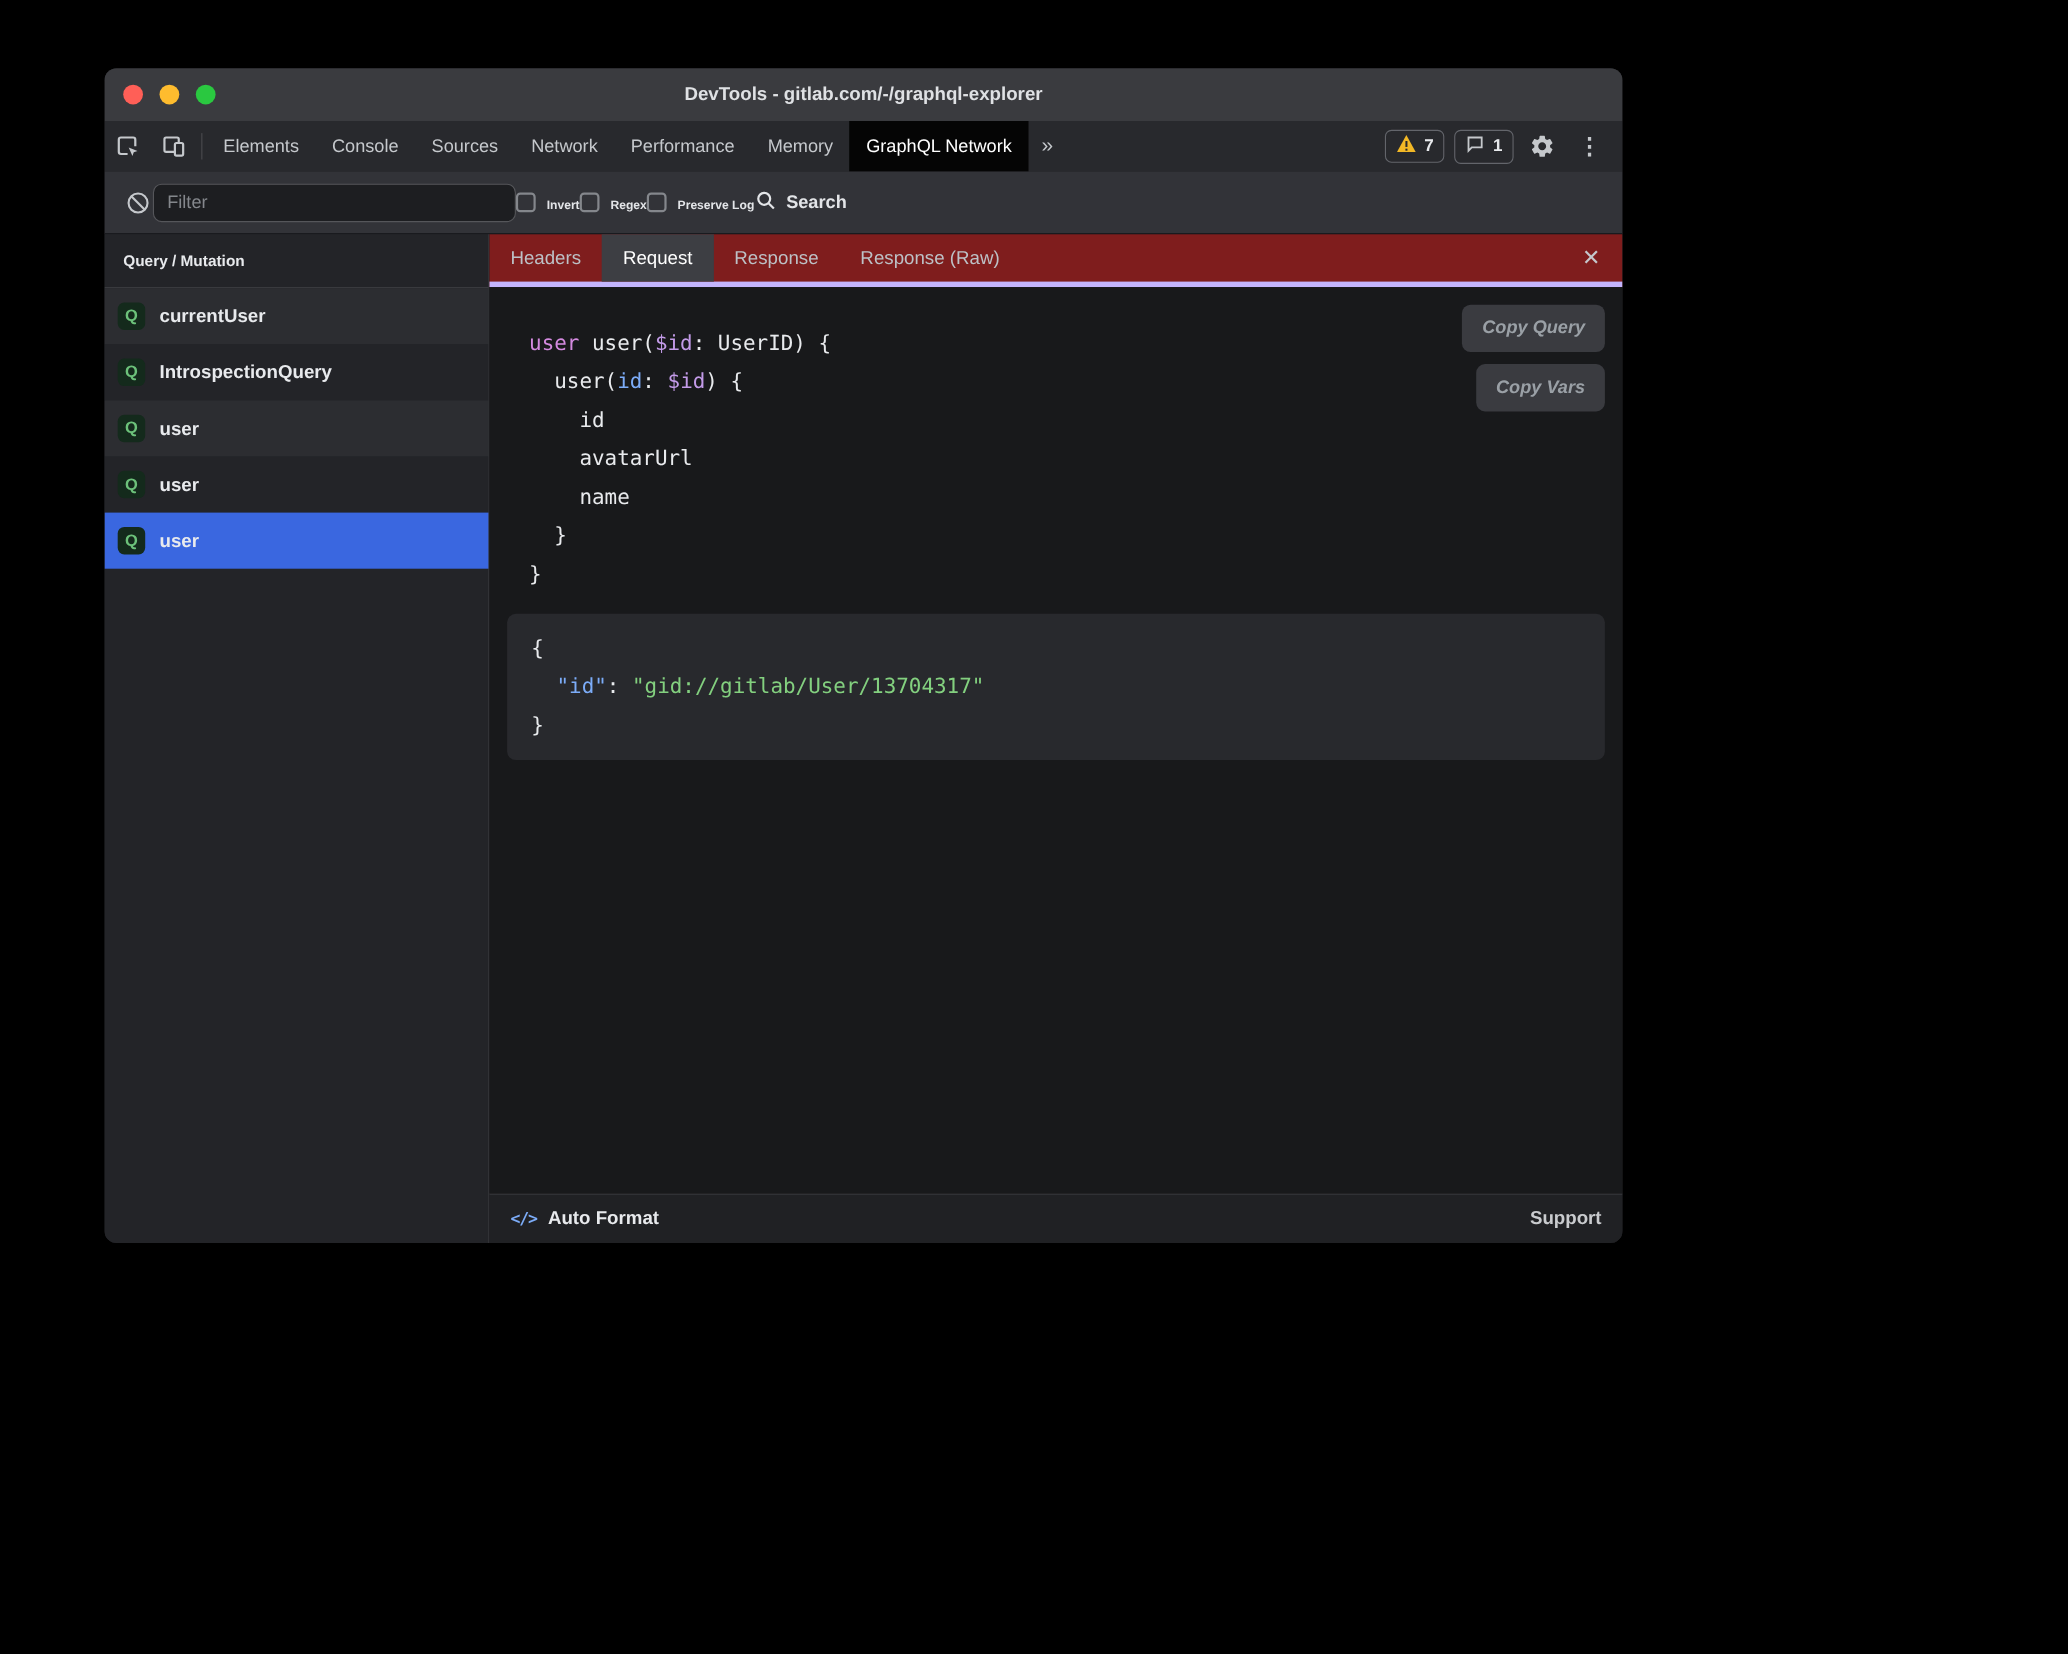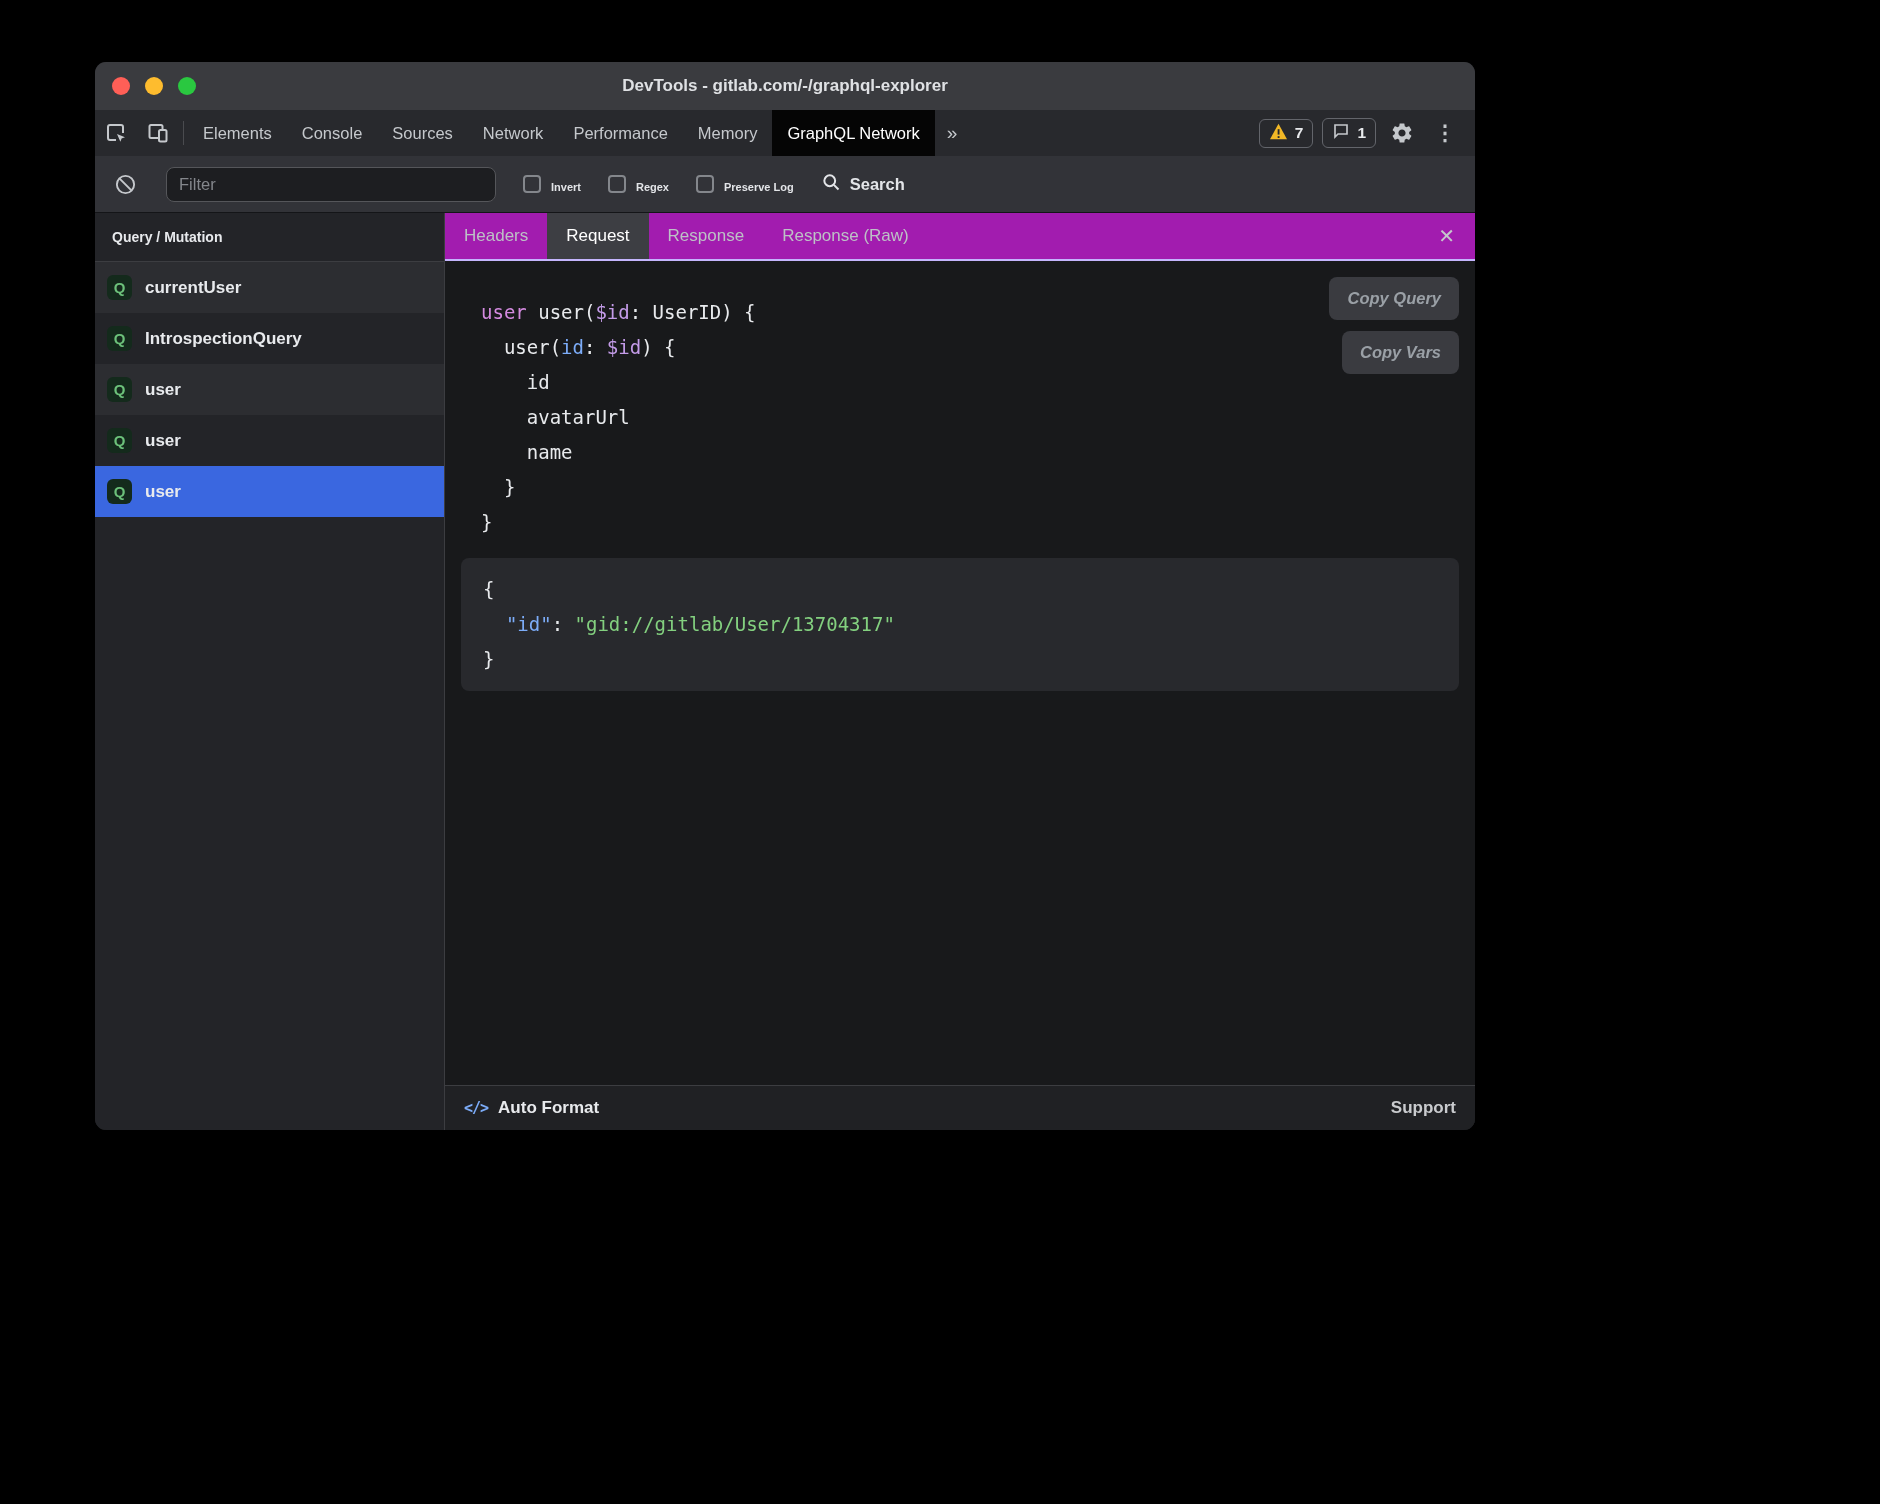--- a/index.html
+++ b/index.html
@@ -26,21 +26,21 @@
   .tab{ padding:0 15px; display:flex; align-items:center; cursor:pointer; white-space:nowrap; }
   .tab.active{ background:#050505; color:#ffffff; }
   .tab-overflow{ padding:0 12px; display:flex; align-items:center; font-size:19px; cursor:pointer; }
   .tabbar-right{ margin-left:auto; display:flex; align-items:center; gap:9px; padding-right:13px; }
   .badge{ display:flex; align-items:center; gap:7px; border:1px solid #63656b; border-radius:6px;
           padding:3px 9px; color:#e8eaed; font-size:15.5px; font-weight:600; cursor:pointer; }
   .gear,.dots{ display:flex; align-items:center; justify-content:center; width:34px; cursor:pointer; }
   .dots{ color:#c5c8cc; font-size:21px; font-weight:bold; }
 
   
-  .toolbar{ flex:0 0 57px; background:#323338; display:flex; align-items:center; gap:27px;
+  .toolbar{ flex:0 0 57px; background:#323338; display:flex; align-items:center; 
             padding:0 19px; border-bottom:1px solid #141518; }
   .toolbar .block{ display:flex; align-items:center; cursor:pointer; margin-right:2px; }
   .filter-input{ width:330px; height:35px; background:#1d1e21; border:1px solid #55565a; border-radius:8px;
                  color:#e8eaed; padding:0 12px; font-size:16.5px; outline:none; font-family:inherit; }
   .filter-input::placeholder{ color:#84878c; }
   .check{ display:flex; align-items:flex-end; gap:10px; font-size:11px; font-weight:600; color:#e3e5e8; cursor:pointer; }
   .checkbox{ width:18px; height:18px; border:2px solid #84878c; border-radius:4px; background:transparent; }
   .search{ display:flex; align-items:center; gap:9px; font-weight:600; font-size:16.5px; color:#e3e5e8; cursor:pointer; }
 
   
@@ -51,22 +51,22 @@
                    color:#e8eaed; font-weight:bold; font-size:14px; border-bottom:1px solid #3c3d41; }
   .row{ flex:0 0 51px; display:flex; align-items:center; gap:13px; padding:0 12px;
         color:#e8eaed; font-weight:bold; font-size:17px; cursor:pointer; }
   .row-a{ background:#2c2d31; }
   .row-b{ background:#232428; }
   .row.selected{ background:var(--selected-row,#3a67e0); }
   .qbadge{ width:25px; height:25px; border-radius:6px; background:#142a1c; color:var(--badge-green,#6cc17a);
            display:flex; align-items:center; justify-content:center; font-weight:bold; font-size:15px; flex:0 0 25px; }
 
   .detail{ flex:1; display:flex; flex-direction:column; min-width:0; background:#18191b; }
-  .detail-tabs{ flex:0 0 48px; background:#a21caf; display:flex; align-items:stretch;
-                border-bottom:2px solid #c4b5fd; color:#bdc1c6; font-size:17px; }
+  .detail-tabs{ flex:0 0 48px; background:#7f1d1d; display:flex; align-items:stretch;
+                border-bottom:5px solid #c4b5fd; color:#bdc1c6; font-size:17px; }
   .dtab{ padding:0 19px; display:flex; align-items:center; cursor:pointer; white-space:nowrap; }
   .dtab.active{ background:#3d3e43; color:#ffffff; }
   .close-x{ margin-left:auto; align-self:center; margin-right:20px; color:#c5c8cc; font-size:20px; cursor:pointer; }
 
   .detail-content{ flex:1; position:relative; background:#18191b; overflow:hidden; }
   .code{ padding:34px 0 0 36px; font-family:"DejaVu Sans Mono", monospace; font-size:19px;
          line-height:35px; color:#e8eaed; }
   .code-line{ white-space:pre; }
   .tok-kw{ color:var(--syntax-keyword,#d48ae0); }
   .tok-var{ color:var(--syntax-variable,#c39be8); }

